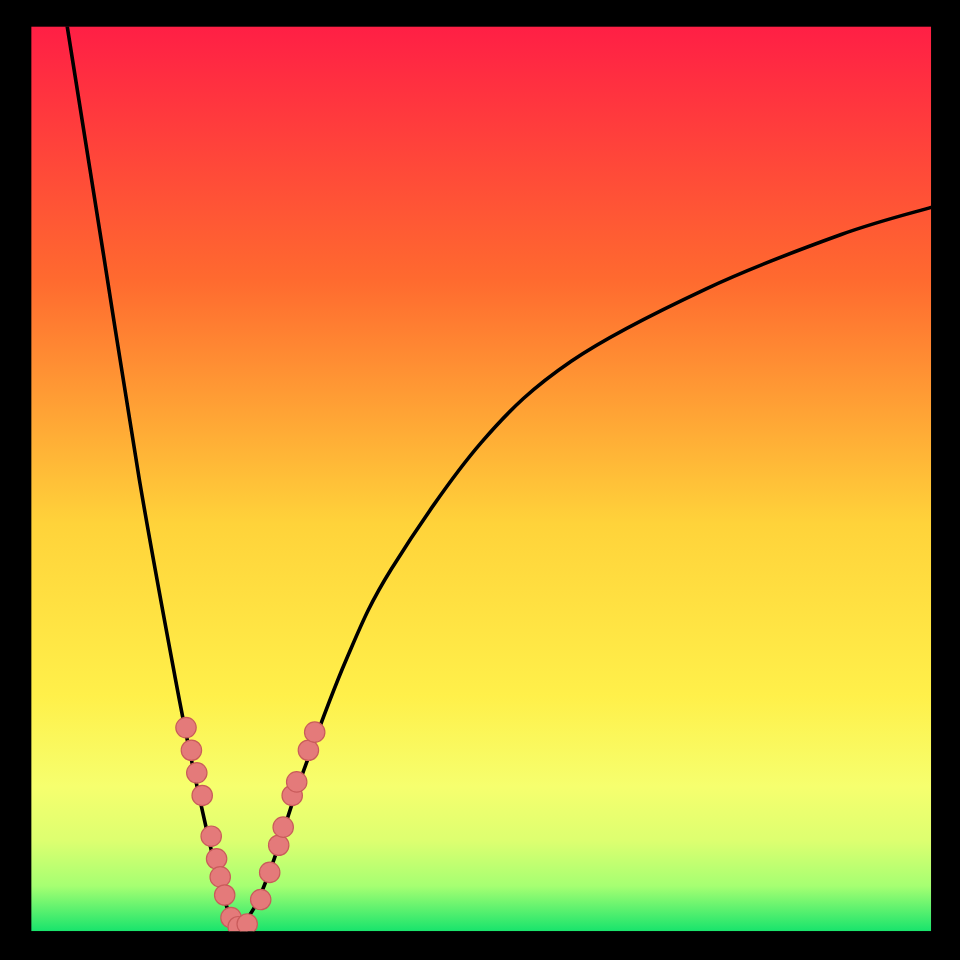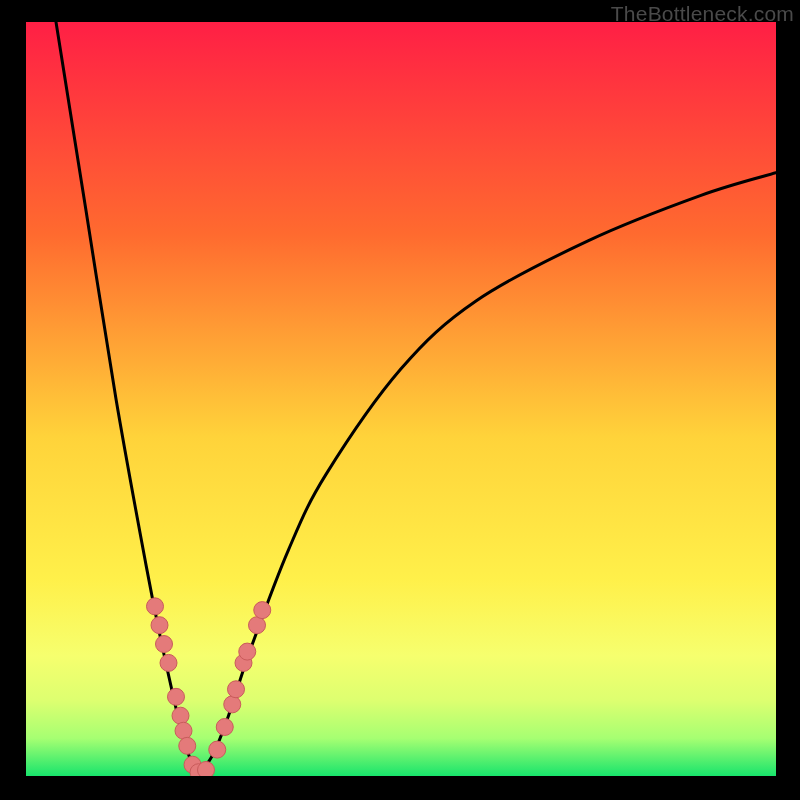--- a/index.html
+++ b/index.html
@@ -86,15 +86,14 @@
           <circle cx="210.00000000000003" cy="667.29" r="8.5" fill="#e47a7a" stroke="#c95b5b" stroke-width="1"></circle>
           <circle cx="217.49999999999997" cy="640.9" r="8.5" fill="#e47a7a" stroke="#c95b5b" stroke-width="1"></circle>
           <circle cx="221.25" cy="629.59" r="8.5" fill="#e47a7a" stroke="#c95b5b" stroke-width="1"></circle>
           <circle cx="231" cy="603.2" r="8.5" fill="#e47a7a" stroke="#c95b5b" stroke-width="1"></circle>
           <circle cx="236.25" cy="588.12" r="8.5" fill="#e47a7a" stroke="#c95b5b" stroke-width="1"></circle>
         </g>
     </svg>
 
   </div>
 
-  <div class="watermark">TheBottleneck.com</div>
 
 </div>
 
 </body></html>

